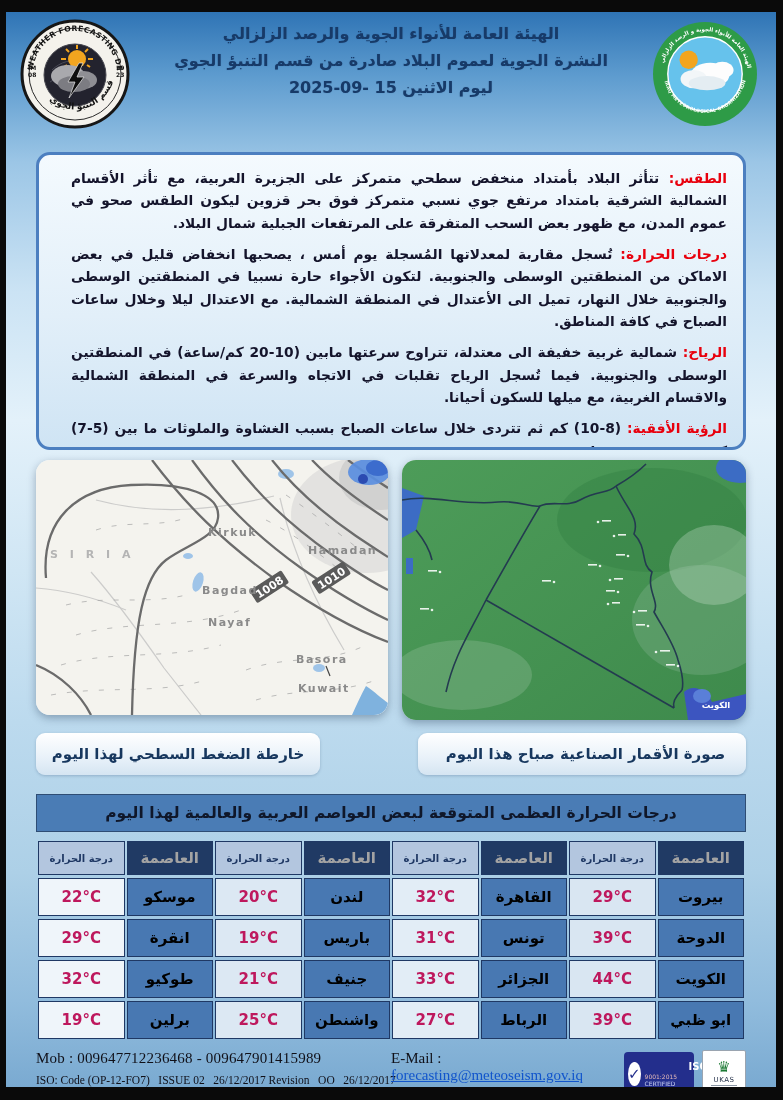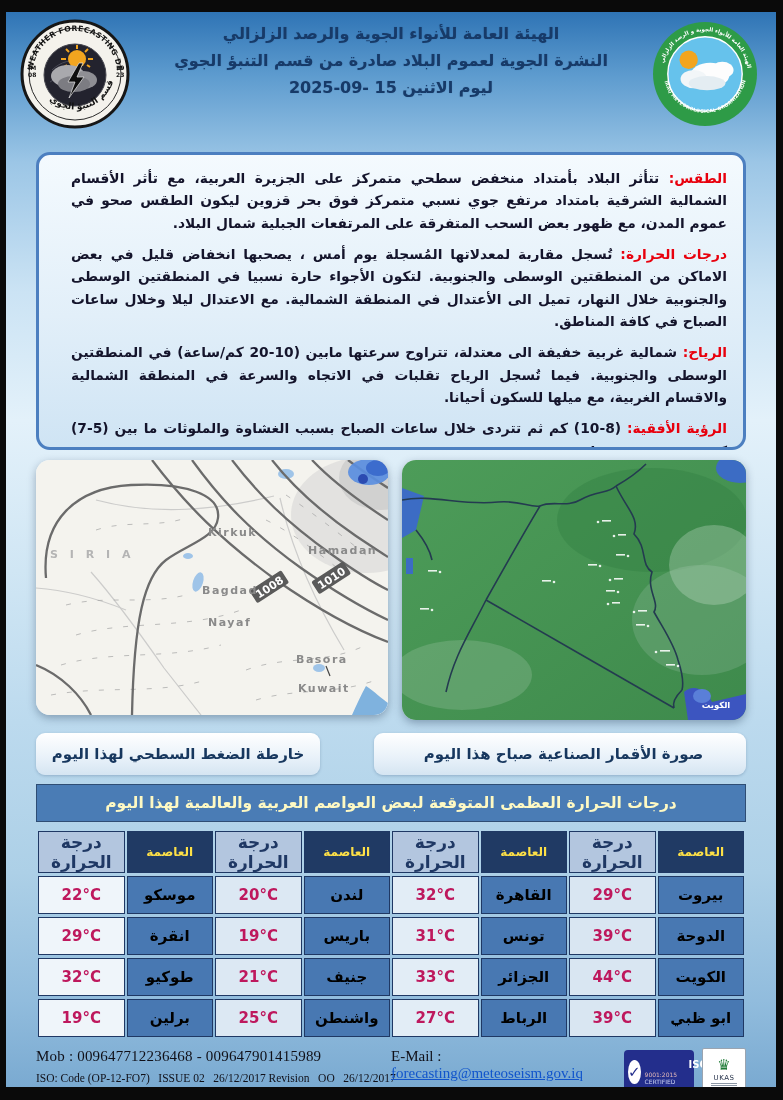--- a/index.html
+++ b/index.html
@@ -30,31 +30,31 @@
   .maps{margin-top:10px;display:flex;justify-content:space-between;align-items:flex-start;}
   .map-panel{border-radius:14px;overflow:hidden;box-shadow:0 3px 8px rgba(20,40,70,.35),inset 0 0 0 2px rgba(255,255,255,.55);}
   .map-panel svg{display:block;}
 
   
   .captions{margin-top:13px;display:flex;justify-content:space-between;}
   .caption{height:42px;box-sizing:border-box;border-radius:9px;display:flex;align-items:center;justify-content:center;
            background:linear-gradient(180deg,#FFFFFF 0%,#E8F1F9 60%,#D5E5F2 100%);
            font-weight:bold;color:#17375E;font-size:15px;direction:rtl;box-shadow:0 1px 3px rgba(30,60,100,.25);}
   .caption.left{width:284px;}
-  .caption.right{width:372px;padding-left:7px;}
-
-  
-  .band{margin-top:9px;height:36px;background:#4A7CB5;border:1px solid #2E4D74;display:flex;align-items:center;
-        justify-content:center;color:#fef9c3;font-weight:bold;font-size:15.5px;direction:rtl;}
+  .caption.right{width:328px;padding-left:7px;}
+
+  
+  .band{margin-top:19px;height:36px;background:#4A7CB5;border:1px solid #2E4D74;display:flex;align-items:center;
+        justify-content:center;color:#0f172a;font-weight:bold;font-size:15.5px;direction:rtl;}
 
   
   table.temps{margin-top:6px;width:100%;border-collapse:separate;border-spacing:2px 3px;table-layout:fixed;}
   table.temps th,table.temps td{border:1px solid #1F3864;text-align:center;vertical-align:middle;padding:0;}
-  .th-cap{background:#203A64;color:#fde047;font-size:12px;font-weight:bold;height:32px;}
-  .th-temp{background:#B3C6DF;color:#1F3864;font-size:17px;font-weight:bold;}
+  .th-cap{background:#203A64;color:#a3a3a3;font-size:15px;font-weight:bold;height:32px;}
+  .th-temp{background:#B3C6DF;color:#1F3864;font-size:10px;font-weight:bold;}
   .cap-cell{background:#4878B2;color:#000000;font-size:15px;font-weight:bold;height:36px;}
   .temp-cell{color:#be185d;font-size:15px;font-weight:bold;direction:ltr;}
   table.temps td:nth-child(2){background:#D9E6F2;}
   table.temps td:nth-child(4){background:#E2EDF6;}
   table.temps td:nth-child(6){background:#DCE8F3;}
   table.temps td:nth-child(8){background:#EFF5FA;}
 
   
   .footer{margin-top:8px;display:flex;align-items:flex-start;direction:ltr;
           font-family:"Liberation Serif","DejaVu Serif",serif;color:#101018;}

